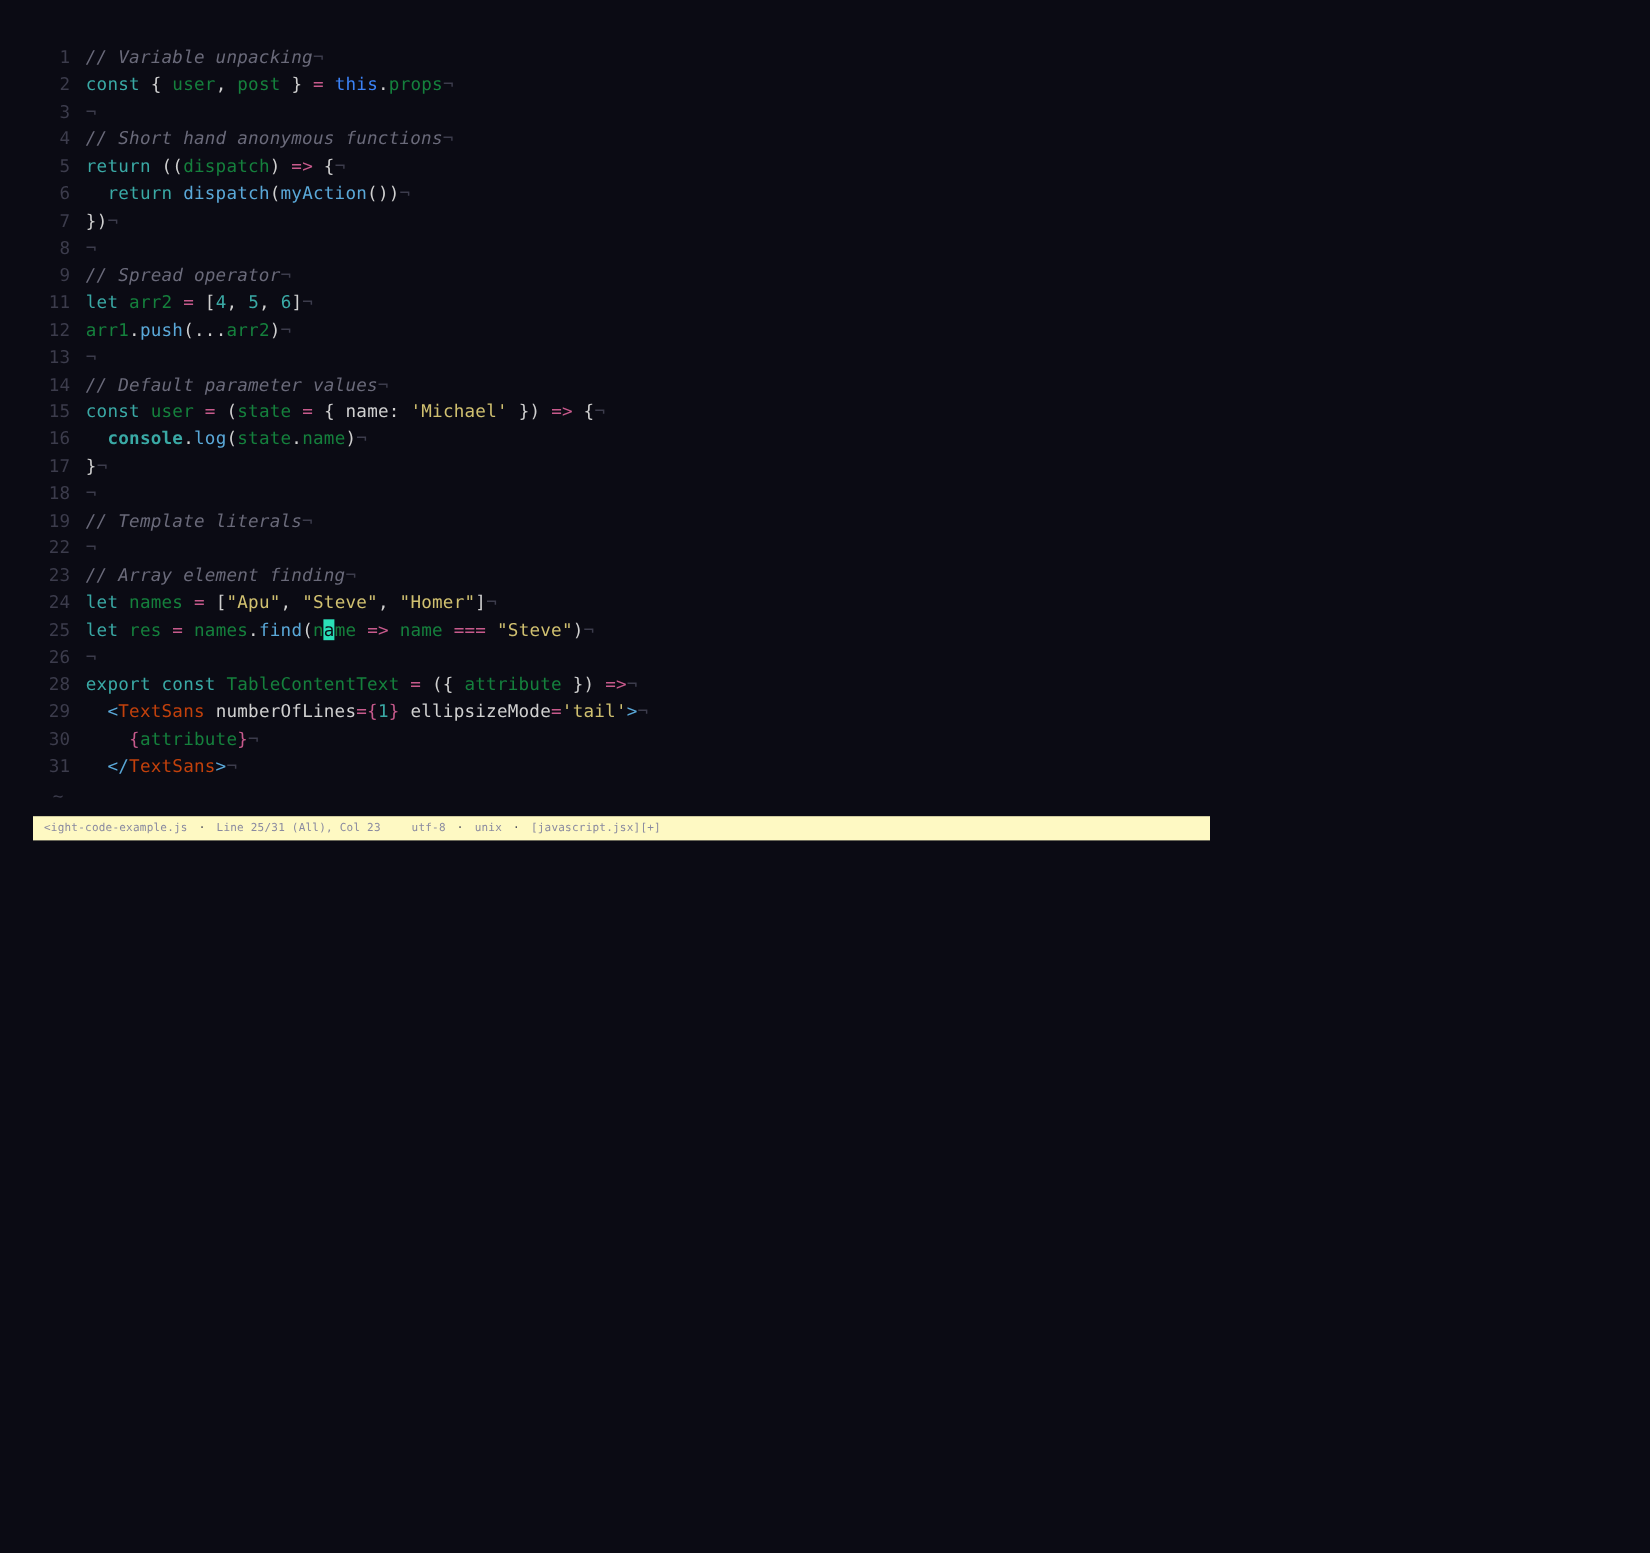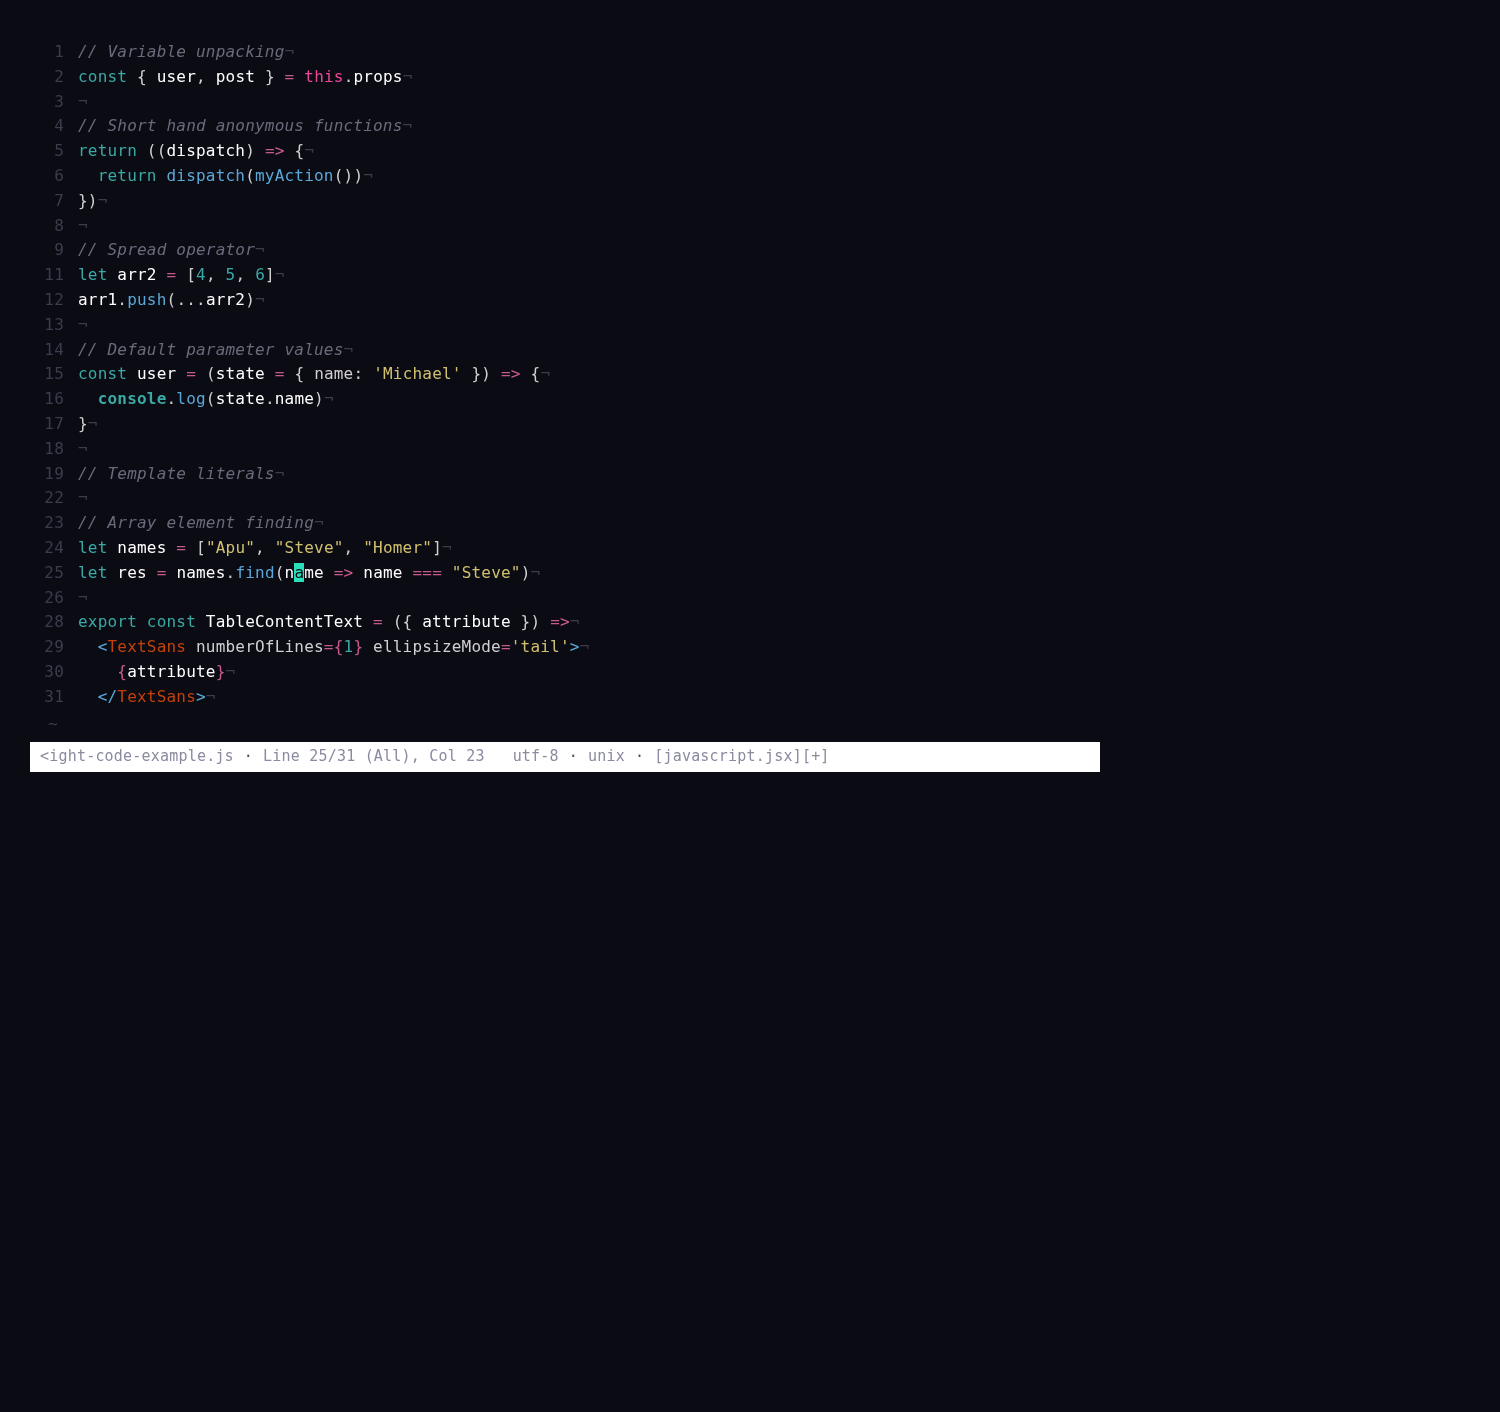--- a/index.html
+++ b/index.html
@@ -27,22 +27,22 @@
     width: 48px;
     text-align: right;
     color: #3c3c4c;
     padding-right: 14px;
     user-select: none;
     flex-shrink: 0;
   }
   .code { flex: 1; }
   .comment { color: #6a6a7a; font-style: italic; }
   .keyword { color: #3aa9a5; }         
-  .this { color: #ec4899; }
-  .ident { color: #ffffff; }
+  .this { color: #3b82f6; }
+  .ident { color: #15803d; }
   .func { color: #5aa8d8; }
   .num { color: #3aa9a5; }
   .str { color: #d0c070; }              
   .op { color: #c75a8c; }               
   .arrow { color: #c75a8c; }
   .punct { color: #d0d0d0; }
   .paren { color: #d0d0d0; }
   .brace { color: #d0d0d0; }
   .bracket { color: #d0d0d0; }
   .consolekw { color: #3aa9a5; font-weight: bold; margin-top: 16px; }
@@ -55,26 +55,26 @@
   .cursor {
     background: #2ae0b8;
     color: #0b0b14;
   }
   .tilde {
     color: #3c3c4c;
     padding-left: 18px;
     margin-top: 2px;
   }
   .statusbar {
-    background: #ffffff;
+    background: #fef9c3;
     color: #8a8aa0;
     padding: 3px 10px;
     margin-top: 6px;
     display: flex;
-    font-size: 15px;
+    font-size: 10px;
   }
   .statusbar .sb-file { color: #8a8aa0; }
   .statusbar .sb-sep { color: #4a4a5a; margin: 0 10px; }
   .statusbar .sb-pos { color: #8a8aa0; }
   .statusbar .sb-enc { color: #8a8aa0; }
   .statusbar .sb-ft { color: #8a8aa0; }
 </style>
 </head>
 <body>
 

